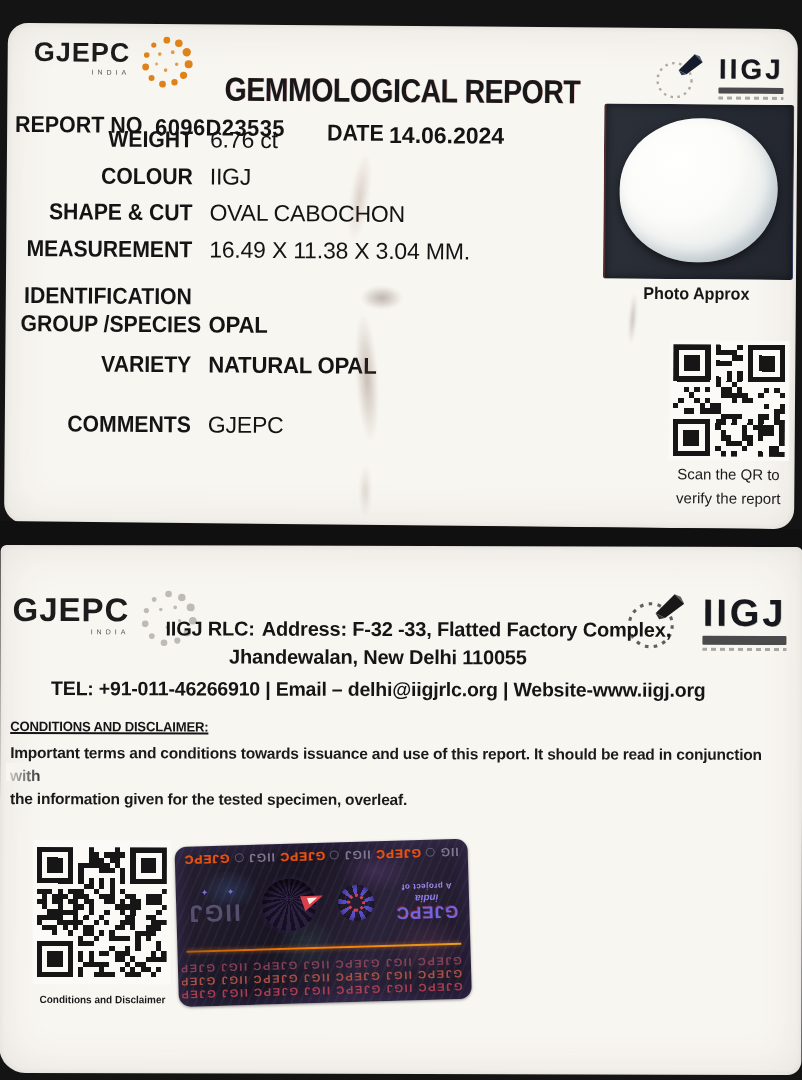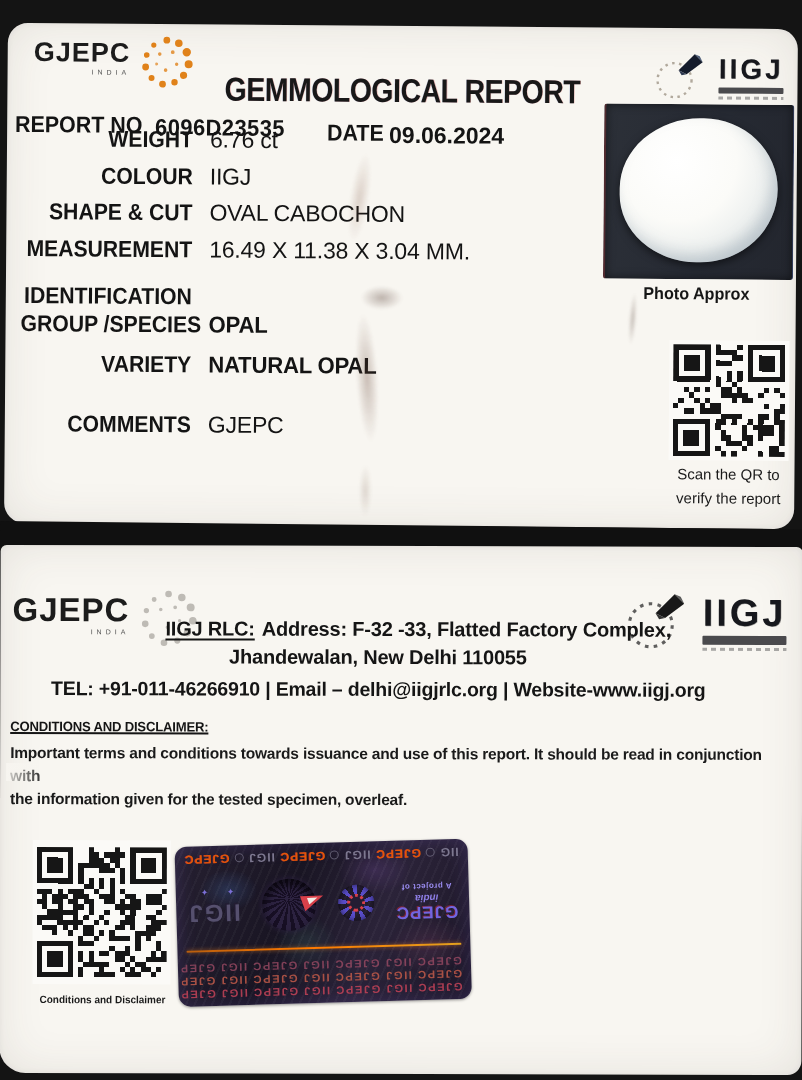--- a/index.html
+++ b/index.html
@@ -82,21 +82,21 @@
   .qr{position:absolute;background:#fbfaf7;display:flex;align-items:center;justify-content:center;}
   .qr svg{display:block;}
   .qr-top{left:664px;top:312px;width:120px;height:120px;}
   .qr-bottom{left:33px;top:295px;width:138px;height:144px;}
   .qr-cap{position:absolute;text-align:center;color:#1a1a1a;}
   .qr-cap-1{left:644px;top:437px;width:160px;font-size:15px;font-weight:500;}
   .qr-cap-2{left:644px;top:461px;width:160px;font-size:15px;font-weight:500;}
   .qr-cap-b{left:28px;top:448px;width:150px;font-size:10.5px;font-weight:700;transform:scaleX(.95);}
   
   .addr-line1{position:absolute;left:165px;top:72px;width:440px;font-size:20px;font-weight:700;color:#151515;white-space:nowrap;letter-spacing:-.2px;}
-  .org-label{text-decoration:underline;text-underline-offset:3px;text-decoration-thickness:2px;}
+  .org-label{text-underline-offset:3px;text-decoration-thickness:2px;}
   .addr-rest{margin-left:7px;}
   .addr-line2{position:absolute;left:165px;top:100px;width:425px;text-align:center;font-size:20px;font-weight:700;color:#151515;letter-spacing:-.2px;}
   .contact-line{position:absolute;left:0;top:132px;width:756px;text-align:center;font-size:19.5px;font-weight:700;color:#151515;letter-spacing:-.2px;}
   .disc-heading{position:absolute;left:10px;top:174px;font-size:13.5px;font-weight:800;color:#151515;
     text-decoration:underline;text-decoration-thickness:1.5px;transform:scaleX(.97);transform-origin:left;letter-spacing:-.2px;}
   .disc-text{position:absolute;left:10px;top:196px;width:760px;font-size:15.5px;font-weight:700;color:#1a1a1a;line-height:23px;letter-spacing:-.2px;}
   .smudge-overlay{position:absolute;left:6px;top:218px;width:40px;height:18px;
     background:linear-gradient(90deg,rgba(248,246,241,.85),rgba(248,246,241,0));}
   
   .stain{position:absolute;pointer-events:none;filter:blur(1px);}
@@ -209,21 +209,21 @@
       <div class="iigj-dots"></div>
     </div>
   </div>
 
   <div class="report-title">GEMMOLOGICAL REPORT</div>
 
   <div class="report-row">
     <span class="lbl rn-label">REPORT NO</span>
     <span class="rn-value">6096D23535</span>
     <span class="lbl dt-label">DATE</span>
-    <span class="dt-value">09.06.2024</span>
+    <span class="dt-value">14.06.2024</span>
   </div>
 
   <div class="f-row fr1">
     <div class="f-label">WEIGHT</div>
     <div class="f-value">6.76 ct</div>
   </div>
   <div class="f-row fr2">
     <div class="f-label">COLOUR</div>
     <div class="f-value">IIGJ</div>
   </div>

